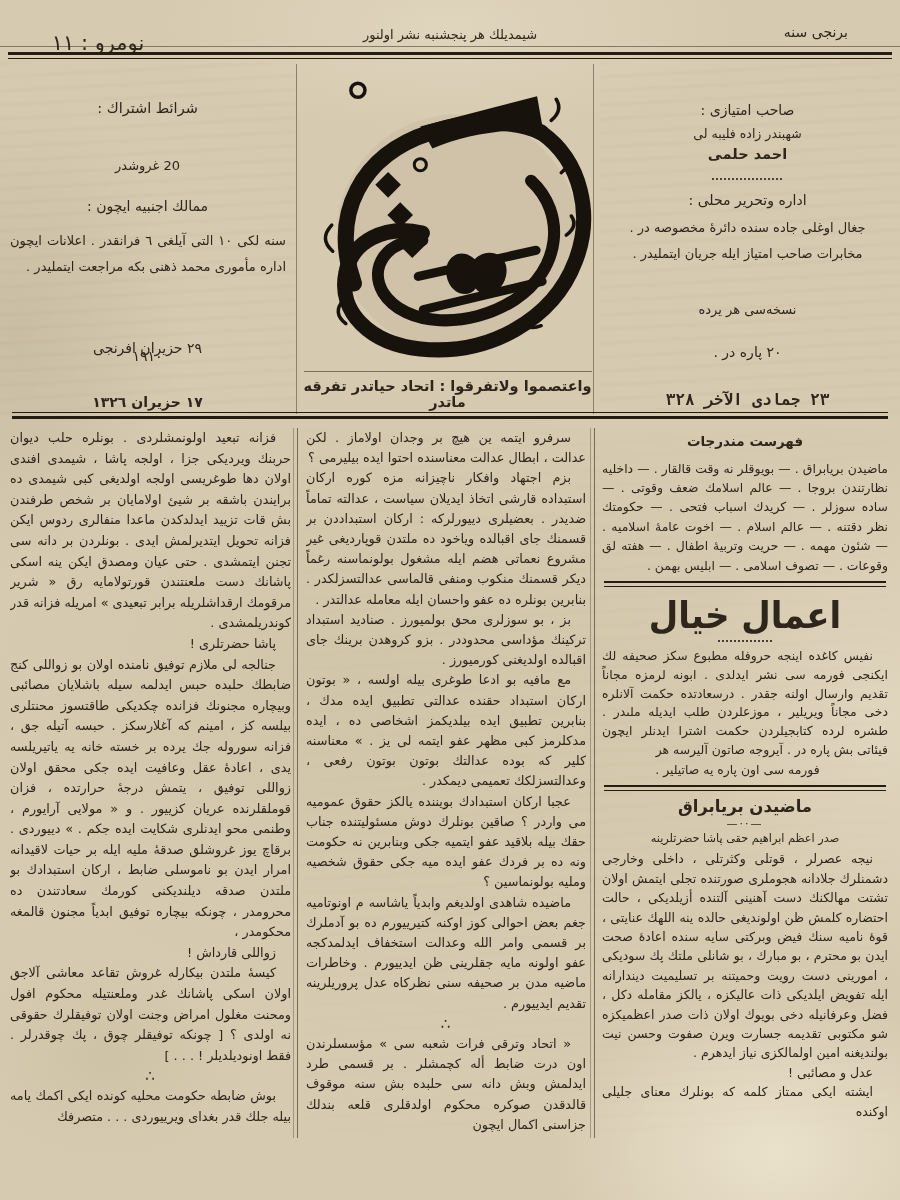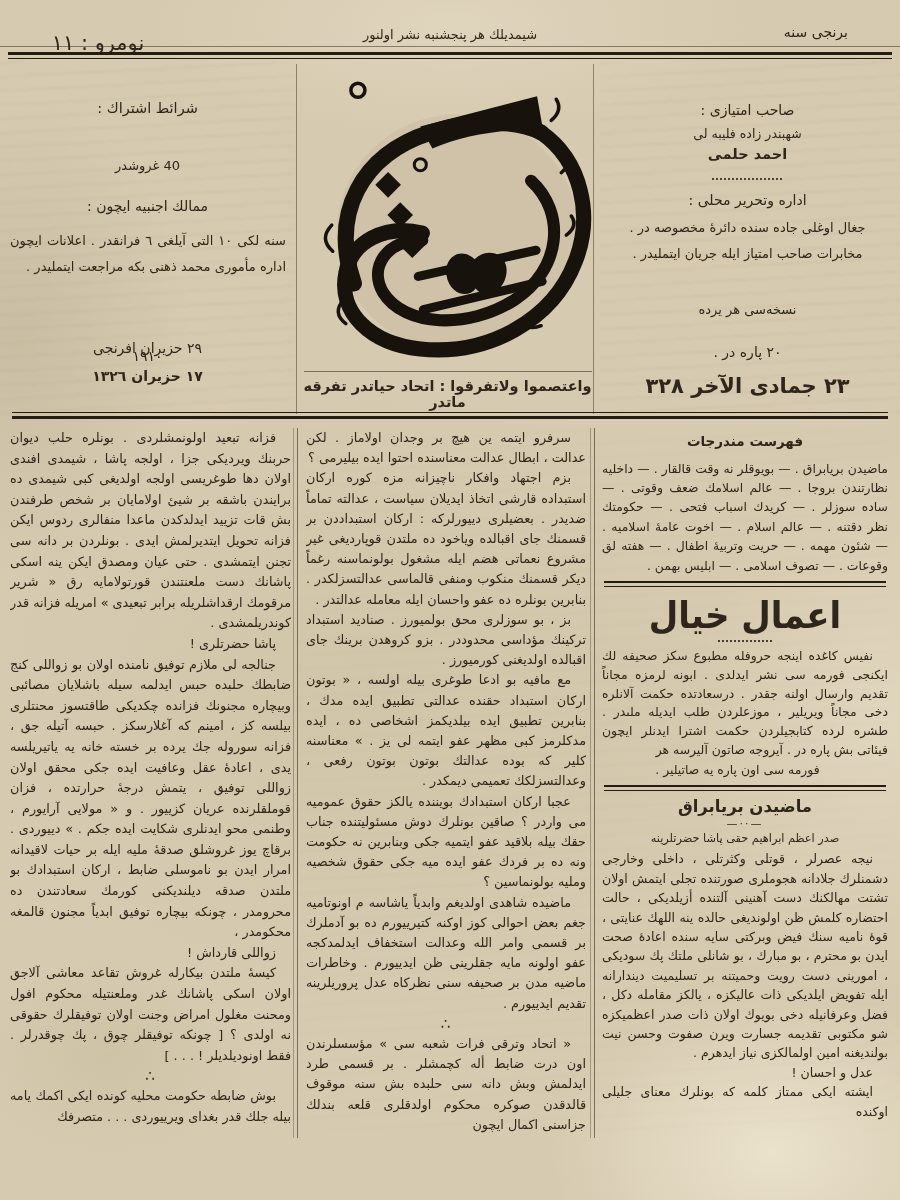--- a/index.html
+++ b/index.html
@@ -89,26 +89,26 @@
 <div class="top-label" id="freq-label">شيمديلك هر پنجشنبه نشر اولنور</div>
 <div class="top-label" id="numero-label">نومرو : ١١</div>
 <div class="rule-thin-top"></div>
 <div class="rule-heavy-top"></div>
 
 <div class="hv" id="hv-left"></div>
 <div class="hv" id="hv-right"></div>
 
 <div class="hblock" style="left:0;top:64px;height:350px;">
   <div class="hline" style="top:36px;font-size:14.5px;">شرائط اشتراك :</div>
-  <div class="hline" style="top:94px;">40 غروشدر</div>
+  <div class="hline" style="top:94px;">20 غروشدر</div>
   <div class="hline" style="top:134px;font-size:14px;">ممالك اجنبيه ايچون :</div>
   <div class="hjust" style="top:164px;left:10px;width:276px;line-height:26px;">سنه لكى ١٠ التى آيلغى ٦ فرانقدر . اعلانات ايچون اداره مأمورى محمد ذهنى بكه مراجعت ايتمليدر .</div>
   <div class="hline" style="top:246px;font-size:14px;margin-top:30px;">٢٩ حزيران افرنجى</div>
   <div class="hline" style="top:284px;font-size:14px;">١٩١٠</div>
-  <div class="hline" style="top:304px;font-size:14px;font-weight:bold;">١٧ حزيران ١٣٢٦</div>
+  <div class="hline" style="top:330px;font-size:14px;font-weight:bold;">١٧ حزيران ١٣٢٦</div>
 </div>
 
 <div id="masthead">
   <span class="sr">حكمت</span>
   <svg viewBox="0 0 290 300" width="295" height="302">
     <ellipse cx="155" cy="170" rx="120" ry="118" fill="rgba(70,58,40,0.05)"></ellipse>
     <g stroke="#17120b" fill="none" stroke-linecap="round">
 
       <path d="M118 64 L234 34 L240 68 C200 66 162 72 130 86 Z" fill="#17120b" stroke="none"></path>
 
@@ -144,42 +144,42 @@
 <div class="hblock" style="left:600px;top:64px;height:350px;">
   <div class="hline" style="top:38px;font-size:14px;">صاحب امتيازى :</div>
   <div class="hline" style="top:62px;font-size:12.5px;">شهبندر زاده فليبه لى</div>
   <div class="hline" style="top:82px;font-size:14.5px;font-weight:bold;">احمد حلمى</div>
   <div class="dotted-div" style="top:114px;left:112px;width:70px;"></div>
   <div class="hline" style="top:156px;">جغال اوغلى جاده سنده دائرهٔ مخصوصه در .</div>
   <div class="hline" style="top:128px;font-size:14px;">اداره وتحرير محلى :</div>
   <div class="hline" style="top:182px;">مخابرات صاحب امتياز ايله جريان ايتمليدر .</div>
   <div class="hline" style="top:238px;">نسخه‌سى هر يرده</div>
   <div class="hline" style="top:280px;font-size:14px;">٢٠ پاره در .</div>
-  <div class="hline" style="top:310px;font-size:21px;font-weight:bold;">٢٣ جمادى الآخر ٣٢٨</div>
+  <div class="hline" style="top:326px;font-size:16px;font-weight:bold;font-family:Liberation Mono, monospace;">٢٣ جمادى الآخر ٣٢٨</div>
 </div>
 
 <div class="rule-heavy-mid"></div>
 
 <div class="cv" id="cv-a"></div>
 <div class="cv" id="cv-b"></div>
 
 <div class="col" id="col-right">
   <div class="idx-title">فهرست مندرجات</div>
   <div class="idx-body">ماضيدن بريابراق . — بويوقلر نه وقت قالقار . — داخليه نظارتندن بروجا . — عالم اسلامك ضعف وقوتى . — ساده سوزلر . — كريدك اسباب فتحى . — حكومتك نظر دقتنه . — عالم اسلام . — اخوت عامهٔ اسلاميه . — شئون مهمه . — حريت وتربيهٔ اطفال . — هفته لق وقوعات . — تصوف اسلامى . — ابليس بهمن .</div>
   <div class="hrule2"></div>
   <div class="serial-title">اعمال خيال</div>
   <div class="mini-div"></div>
   <p class="serial-body">نفيس كاغده اينجه حروفله مطبوع سكز صحيفه لك ايكنجى فورمه سى نشر ايدلدى . ابونه لرمزه مجاناً تقديم وارسال اولنه جقدر . درسعادتده حكمت آلانلره دخى مجاناً ويريلير ، موزعلردن طلب ايديله ملىدر . طشره لرده كتابجيلردن حكمت اشترا ايدنلر ايچون فيئاتى بش پاره در . آيروجه صاتون آليرسه هر</p>
   <p class="serial-close">فورمه سى اون پاره يه صاتيلير .</p>
   <div class="hrule2"></div>
   <div class="art-title">ماضيدن بريابراق</div>
   <div class="ornament">—··—</div>
   <div class="dedication">صدر اعظم ابراهيم حقى پاشا حضرتلرينه</div>
   <p class="art-body">نيجه عصرلر ، قوتلى وكثرتلى ، داخلى وخارجى دشمنلرك جلادانه هجوملرى صورتنده تجلى ايتمش اولان تشتت مهالكنك دست آهنينى آلتنده أزيلديكى ، حالت احتضاره كلمش ظن اولونديغى حالده ينه اللهك عنايتى ، قوهٔ ناميه سنك فيض وبركتى سايه سنده اعادهٔ صحت ايدن بو محترم ، بو مبارك ، بو شانلى ملتك پك سوديكى ، امورينى دست رويت وحميتنه بر تسليميت ديندارانه ايله تفويض ايلديكى ذات عاليكزه ، يالكز مقامله دكل ، فضل وعرفانيله دخى بويوك اولان ذات صدر اعظميكزه شو مكتوبى تقديمه جسارت ويرن صفوت وحسن نيت بولنديغنه امين اولمالكزى نياز ايدهرم .</p>
-  <p class="art-body">عدل و احسان !</p>
+  <p class="art-body">عدل و مصائبى !</p>
   <p class="art-body">ايشته ايكى ممتاز كلمه كه بونلرك معناى جليلى اوكنده</p>
 </div>
 
 <div class="col" id="col-mid">
   <p class="nosp">سرفرو ايتمه ين هيچ بر وجدان اولاماز . لكن عدالت ، ابطال عدالت معناسنده احتوا ايده بيليرمى ؟</p>
   <p>بزم اجتهاد وافكار ناچيزانه مزه كوره اركان استبداده قارشى اتخاذ ايديلان سياست ، عدالته تماماً ضديدر . بعضيلرى دييورلركه : اركان استبداددن بر قسمنك جاى اقبالده وياخود ده ملتدن قوپارديغى غير مشروع نعماتى هضم ايله مشغول بولونماسنه رغماً ديكر قسمنك منكوب ومنفى قالماسى عدالتسزلكدر . بنابرين بونلره ده عفو واحسان ايله معامله عدالتدر .</p>
   <p>بز ، بو سوزلرى محق بولميورز . صناديد استبداد تركينك مؤداسى محدوددر . بزو كروهدن برينك جاى اقبالده اولديغنى كورميورز .</p>
   <p>مع مافيه بو ادعا طوغرى بيله اولسه ، « بوتون اركان استبداد حقنده عدالتى تطبيق ايده مدك ، بنابرين تطبيق ايده بيلديكمز اشخاصى ده ، ايده مدكلرمز كبى مظهر عفو ايتمه لى يز . » معناسنه كلير كه بوده عدالتك بوتون بوتون رفعى ، وعدالتسزلكك تعميمى ديمكدر .</p>
   <p>عجبا اركان استبدادك بويننده يالكز حقوق عموميه مى واردر ؟ صاقين بونلرك دوش مسئوليتنده جناب حقك بيله بلاقيد عفو ايتميه جكى وبنابرين نه حكومت ونه ده بر فردك عفو ايده ميه جكى حقوق شخصيه ومليه بولونماسين ؟</p>
   <p>ماضيده شاهدى اولديغم وابدياً ياشاسه م اونوتاميه جغم بعض احوالى كوز اوكنه كتيرييورم ده بو آدملرك بر قسمى وامر الله وعدالت استخفاف ايدلمدكجه عفو اولونه مايه جقلرينى ظن ايدييورم . وخاطرات ماضيه مدن بر صحيفه سنى نظركاه عدل پروريلرينه تقديم ايدييورم .</p>

